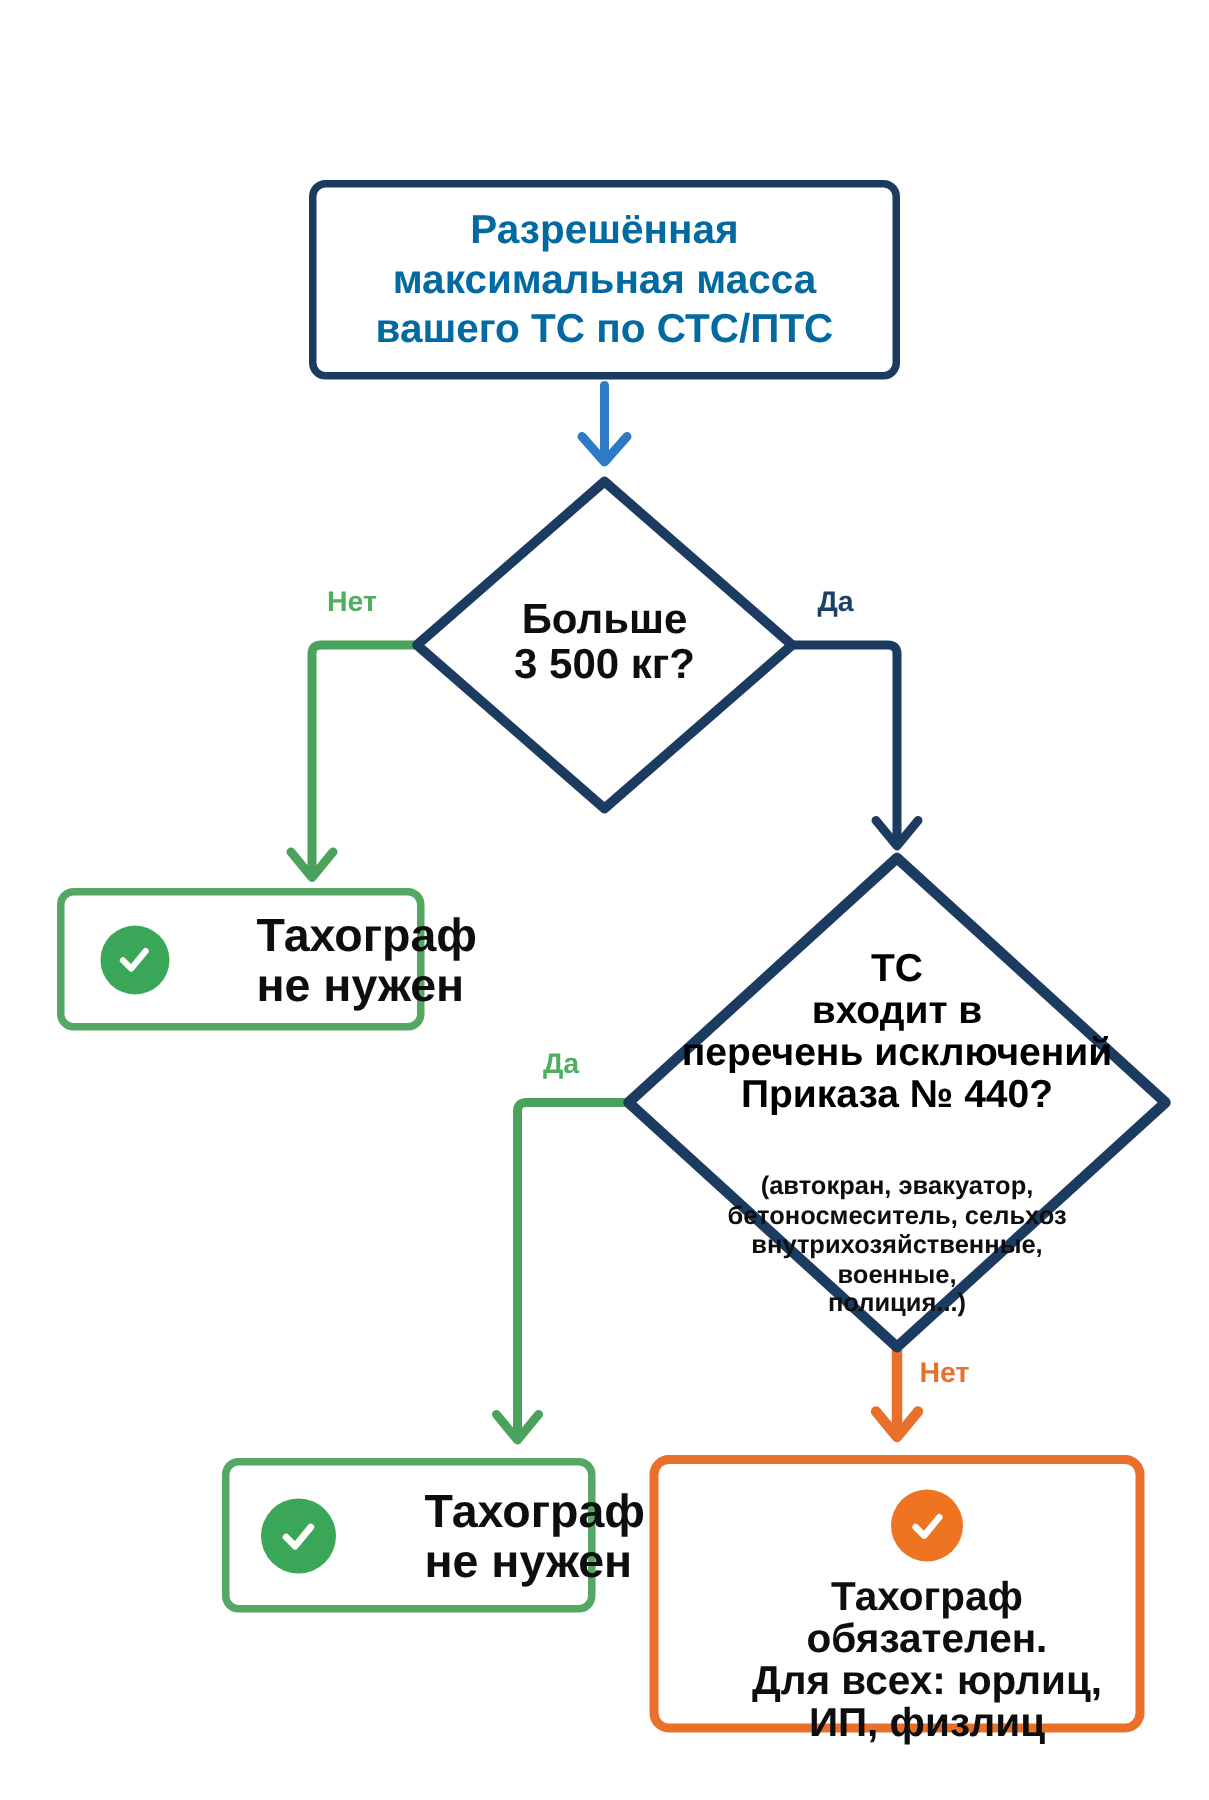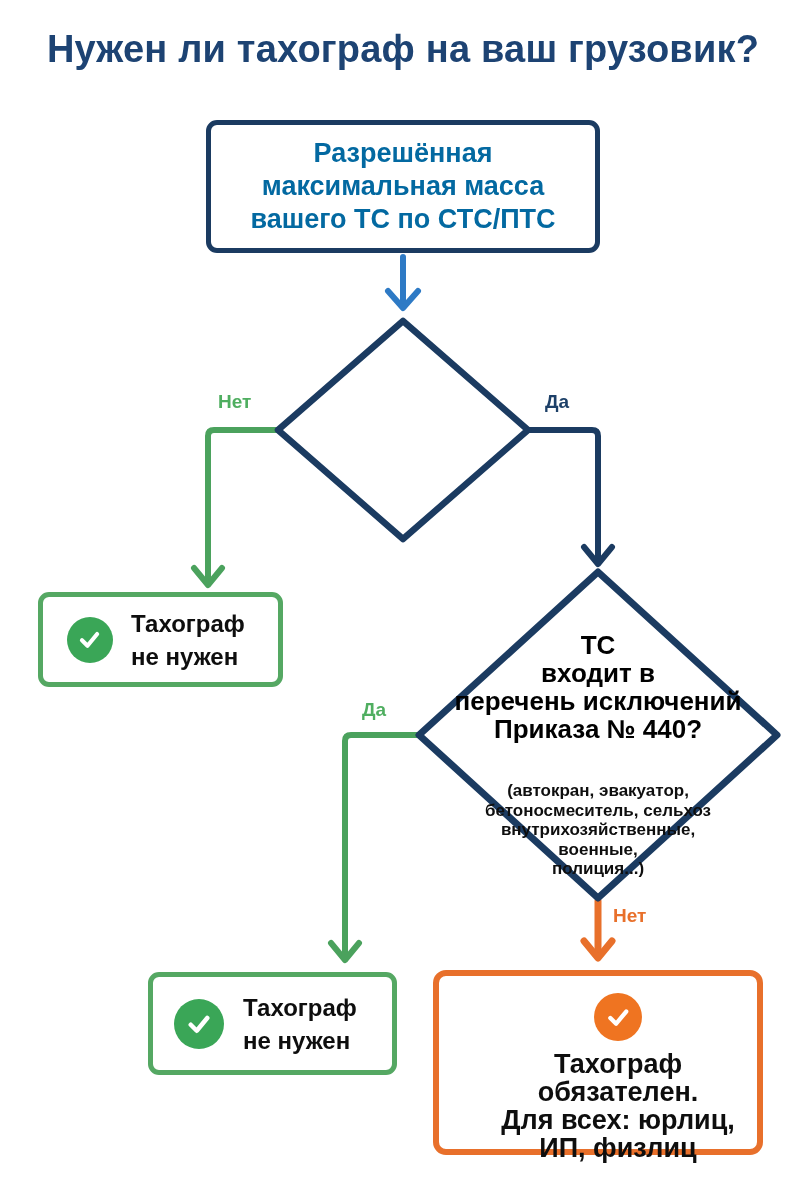--- a/index.html
+++ b/index.html
@@ -103,25 +103,26 @@
     box-sizing: border-box;
     background: #ffffff;
     border: 5px solid #55a863;
     border-radius: 11px;
     display: flex;
     align-items: center;
   }
   .rg1 { left: 38px;  top: 592px; width: 245px; height: 95px;  padding-left: 24px; gap: 18px; }
   .rg2 { left: 148px; top: 972px; width: 249px; height: 103px; padding-left: 21px; gap: 19px; }
   .result-green .txt {
-    font-size: 24px;
+    font-size: 31px;
     line-height: 33px;
     font-weight: bold;
     color: #0e0e0e;
     text-align: left;
+    margin-left: 40px;
   }
 
   
   .result-orange {
     position: absolute;
     left: 433px; top: 970px;
     width: 330px; height: 185px;
     box-sizing: border-box;
     background: #ffffff;
     border: 6px solid #e8702b;
@@ -151,21 +152,20 @@
   .cc-green  { width: 46px; height: 46px; background: #3aa657; }
   .cc-green2 { width: 50px; height: 50px; background: #3aa657; }
   .cc-orange { width: 48px; height: 48px; background: #ef7421; margin-top: 17px; }
   .check-circle svg { width: 72%; height: 72%; }
 </style>
 </head>
 <body>
 
 <div class="canvas">
 
-  <div class="title">Нужен ли тахограф на ваш грузовик?</div>
 
   <svg class="connector-layer" viewBox="0 0 806 1200" xmlns="http://www.w3.org/2000/svg" fill="none">
 
     <g stroke="#2e7ac5" stroke-width="6" stroke-linecap="round" stroke-linejoin="round">
       <path d="M403 257 V305"></path>
       <path d="M388 291 L403 308 L418 291"></path>
     </g>
 
     <g stroke="#4ba25d" stroke-width="6" stroke-linecap="round" stroke-linejoin="round">
       <path d="M278 430 H214 Q208 430 208 436 V583"></path>
@@ -191,20 +191,22 @@
 
     <polygon points="598,572 777,735 598,898 419,735" fill="#ffffff" stroke="#1b3b61" stroke-width="7" stroke-linejoin="round"></polygon>
   </svg>
 
   <div class="start-box">
     <div class="txt pre">Разрешённая
 максимальная масса
 вашего ТС по СТС/ПТС</div>
   </div>
 
+  <div class="d1-text pre">Больше
+3 500 кг?</div>
   <div class="branch-label lbl-green no1">Нет</div>
   <div class="branch-label lbl-navy yes1">Да</div>
 
   <div class="result-green rg1">
     <div class="check-circle cc-green">
       <svg viewBox="0 0 48 48">
           <path d="M13 25 L21 33 L35 16" stroke="#ffffff" stroke-width="6" fill="none" stroke-linecap="round" stroke-linejoin="round"></path>
         </svg>
     </div>
     <div class="txt pre">Тахограф

